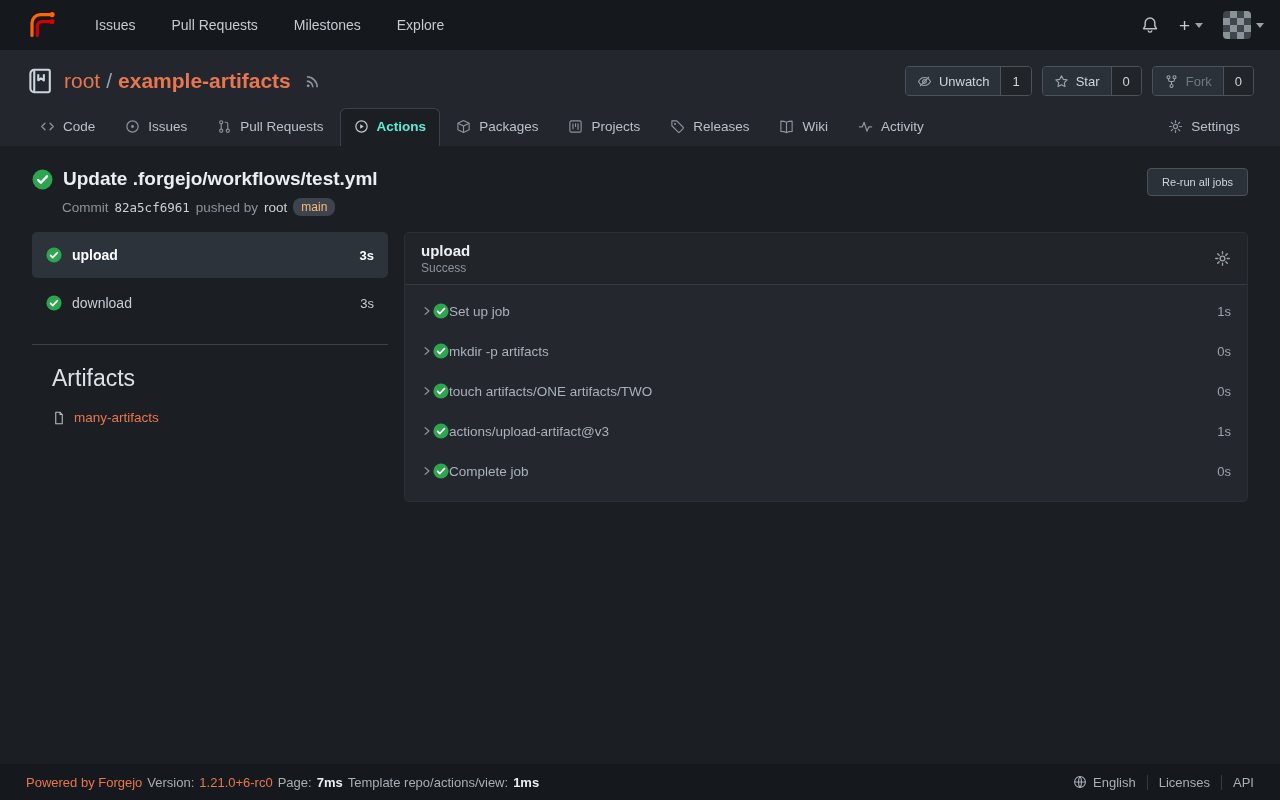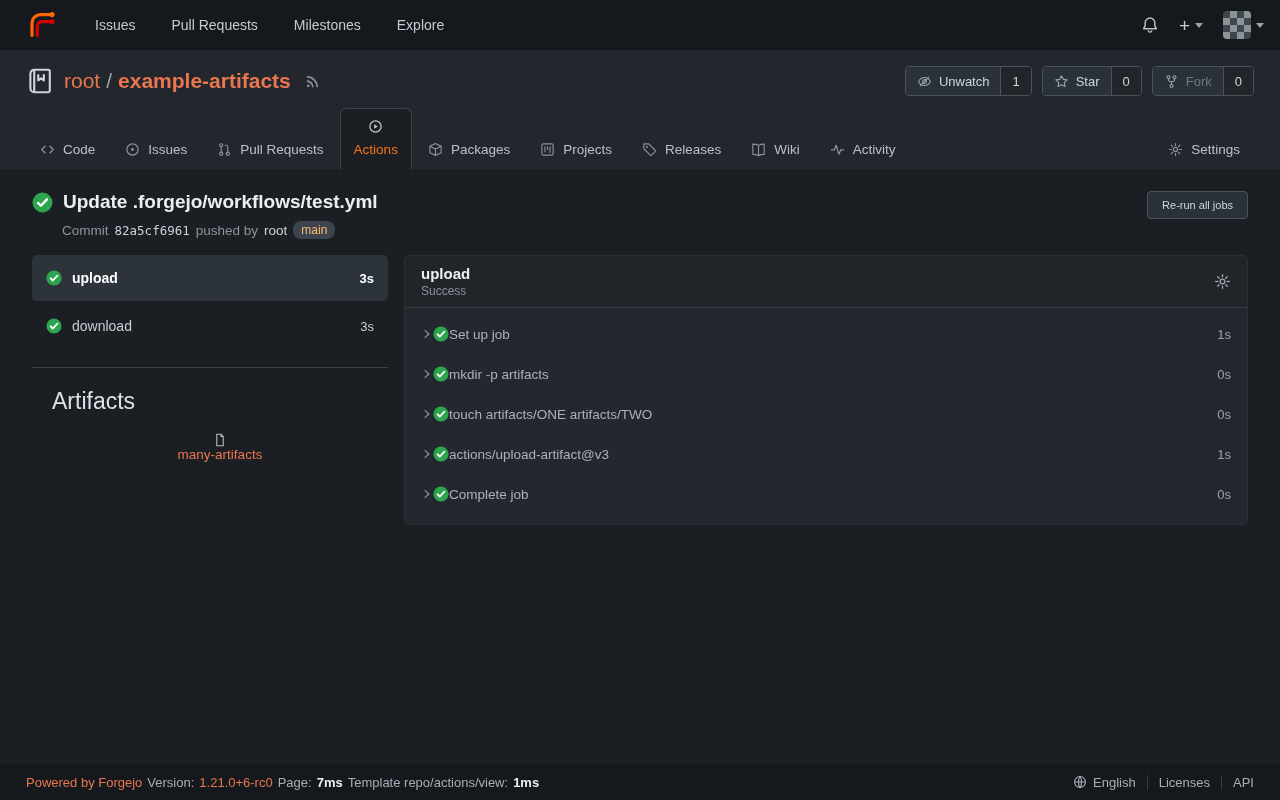--- a/index.html
+++ b/index.html
@@ -55,21 +55,21 @@
   .btn-icon { color: #9aa2aa; }
 
   
   .repo-tabs { display: flex; align-items: flex-end; margin-top: 12px; gap: 2px; }
   .tab {
     display: flex; align-items: center; gap: 8px; padding: 10px 13px 12px;
     font-size: 13.5px; color: #b8c0c8; border: 1px solid transparent; border-bottom: none;
     border-radius: 6px 6px 0 0; cursor: pointer;
   }
   .tab .icon { color: #8b939c; }
-  .tab.active { background: #1b1f24; border-color: #3b424a; color: #f97316; font-weight: 400; flex-direction: column; }
+  .tab.active { background: #1b1f24; border-color: #3b424a; color: #5eead4; font-weight: 700; }
   .tab.active .icon { color: #c3cad1; }
   .tab-settings { margin-left: auto; }
 
   
   main { flex: 1; display: flex; flex-direction: column; background: #1b1f24; }
   .run-header { display: flex; align-items: flex-start; justify-content: space-between; padding: 22px 32px 16px; }
   .run-title-row { display: flex; align-items: center; gap: 10px; font-size: 19px; font-weight: 700; color: #eceff2; }
   .run-sub { margin: 8px 0 0 30px; font-size: 13.5px; color: #8b939c; display: flex; gap: 6px; align-items: center; }
   .commit-sha { font-family: "DejaVu Sans Mono", "Liberation Mono", monospace; font-size: 12.5px; color: #c9d1d9; }
   .pusher { color: #c9d1d9; }
@@ -84,21 +84,21 @@
   .run-body { display: flex; gap: 16px; padding: 0 32px; align-items: flex-start; }
   .job-list { width: 356px; flex: none; }
   .job-row {
     display: flex; align-items: center; gap: 10px; height: 46px; padding: 0 14px;
     border-radius: 5px; color: #c5cdd5; font-size: 14px; cursor: pointer; margin-bottom: 2px;
   }
   .job-row.selected { background: #2d333b; color: #fff; font-weight: 700; }
   .job-duration { margin-left: auto; font-size: 13px; }
   .job-divider { border: none; border-top: 1px solid #3b424a; margin: 18px 0 20px; }
   .artifacts-title { font-size: 23px; font-weight: 400; color: #dbe1e7; margin: 0 0 18px 20px; }
-  .artifact-item { display: flex; align-items: center; margin-left: 20px; font-size: 13.5px; flex-direction: column; }
+  .artifact-item { display: flex; align-items: center; gap: 8px; margin-left: 20px; font-size: 13.5px; }
   .artifact-item .icon { color: #b8c0c8; }
   .artifact-link { color: #e9764e; }
 
   
   .job-panel { flex: 1; background: #24282e; border-radius: 5px; overflow: hidden; border: 1px solid #2b3036; }
   .panel-head {
     display: flex; align-items: center; justify-content: space-between;
     padding: 9px 16px; background: #21252a; border-bottom: 1px solid #343b42;
   }
   .panel-job-name { font-size: 15px; font-weight: 700; color: #eceff2; }

